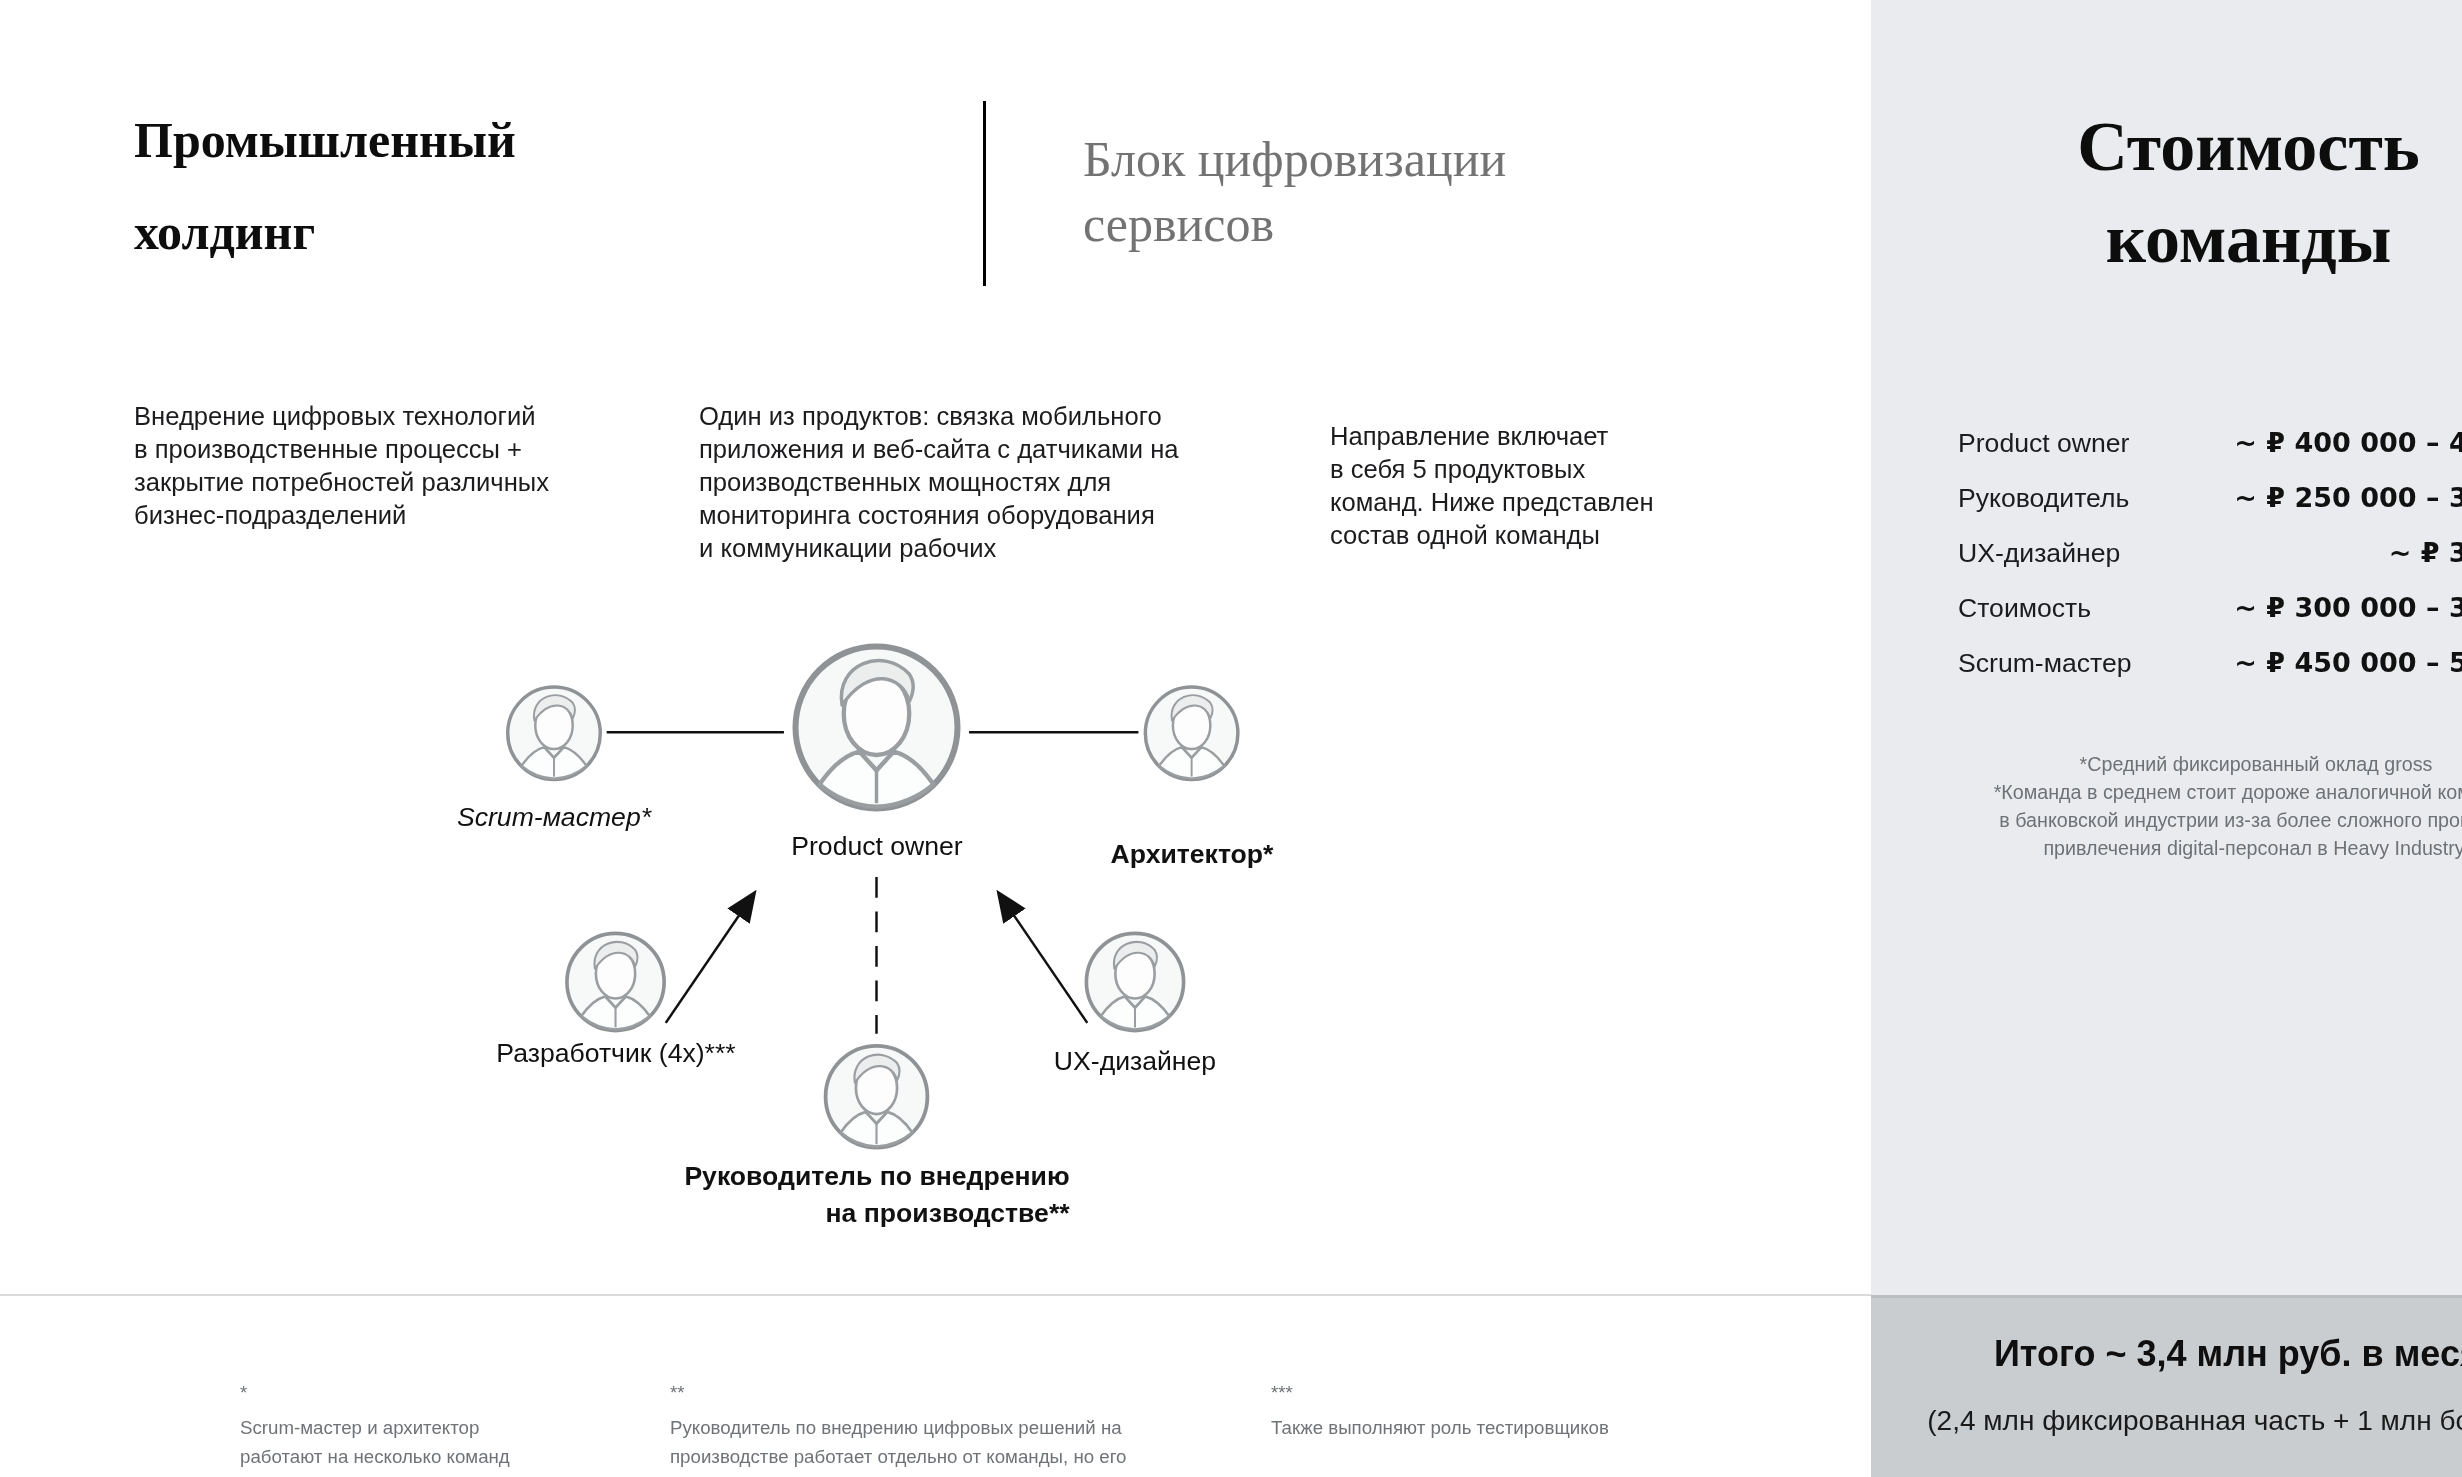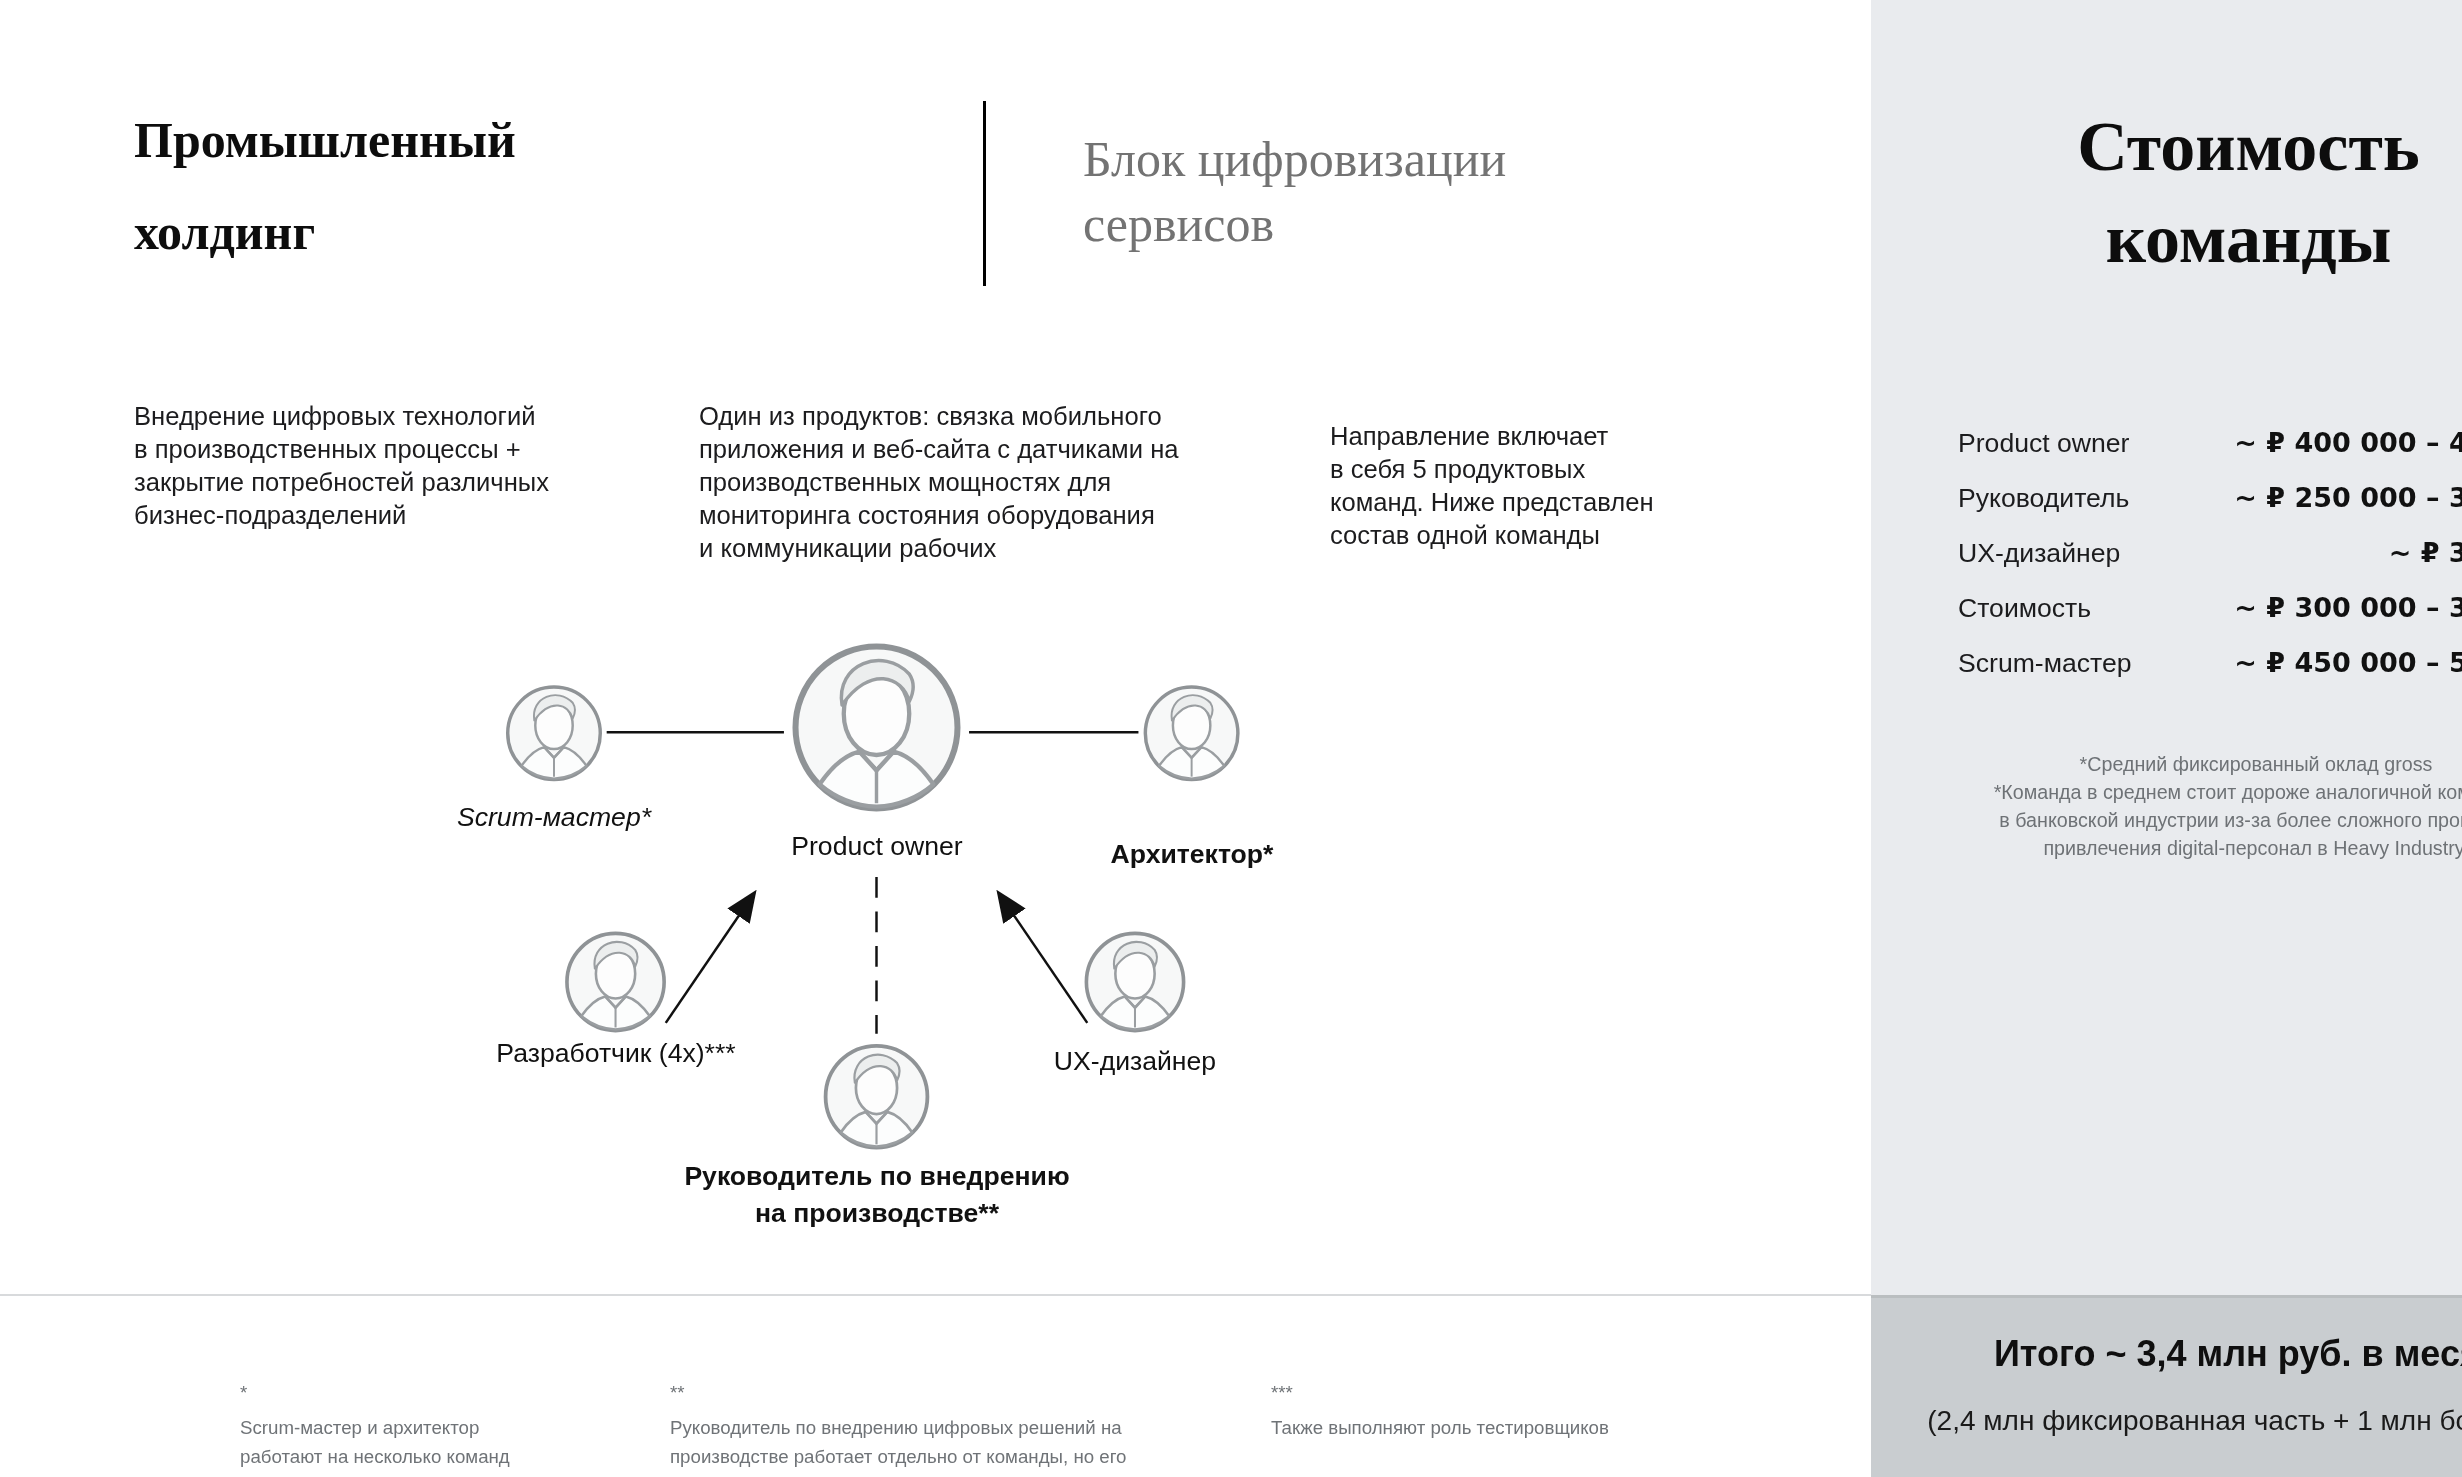--- a/index.html
+++ b/index.html
@@ -44,21 +44,21 @@
     left:1921px;top:750px;width:670px;text-align:center;
     font-size:19.7px;line-height:28px;color:#6e7276;white-space:pre-line;
   }
   
   .node-label{transform:translateX(-50%);text-align:center;font-size:26.6px;line-height:37px;color:#111;white-space:pre-line;}
   .lbl-scrum{left:554px;top:799px;font-style:italic;}
   .lbl-po{left:877px;top:828px;}
   .lbl-architect{left:1192px;top:836px;font-weight:bold;}
   .lbl-dev{left:616px;top:1035px;}
   .lbl-ux{left:1135px;top:1043px;}
-  .lbl-lead{left:877px;top:1158px;font-weight:700;}
+  .lbl-lead{left:877px;top:1158px;font-weight:700;text-align:right;}
   
   .footnote{font-size:18.7px;line-height:28.6px;color:#6f7377;white-space:pre-line;}
   .footnote .marker{display:block;margin-bottom:6.9px;}
   .fn-1{left:240px;top:1350px;width:443px;}
   .fn-2{left:670px;top:1350px;width:581px;}
   .fn-3{left:1271px;top:1350px;width:492px;}
   
   .total-title{left:1871px;top:1333px;width:755px;text-align:center;font-size:36px;font-weight:700;color:#0f0f0f;}
   .total-subtitle{left:1871px;top:1405px;width:755px;text-align:center;font-size:28px;color:#1a1a1a;}
   
@@ -73,21 +73,21 @@
 <div class="abs v-divider"></div>
 
 <div class="abs main-title">Промышленный
 холдинг</div>
 <div class="abs subtitle">Блок цифровизации
 сервисов</div>
 <div class="abs panel-title">Стоимость
 команды</div>
 
 <div class="abs intro intro-1">Внедрение цифровых технологий
-в производственных процессы +
+в производственные процессы +
 закрытие потребностей различных
 бизнес-подразделений</div>
 <div class="abs intro intro-2">Один из продуктов: связка мобильного
 приложения и веб-сайта с датчиками на
 производственных мощностях для
 мониторинга состояния оборудования
 и коммуникации рабочих</div>
 <div class="abs intro intro-3">Направление включает
 в себя 5 продуктовых
 команд. Ниже представлен

